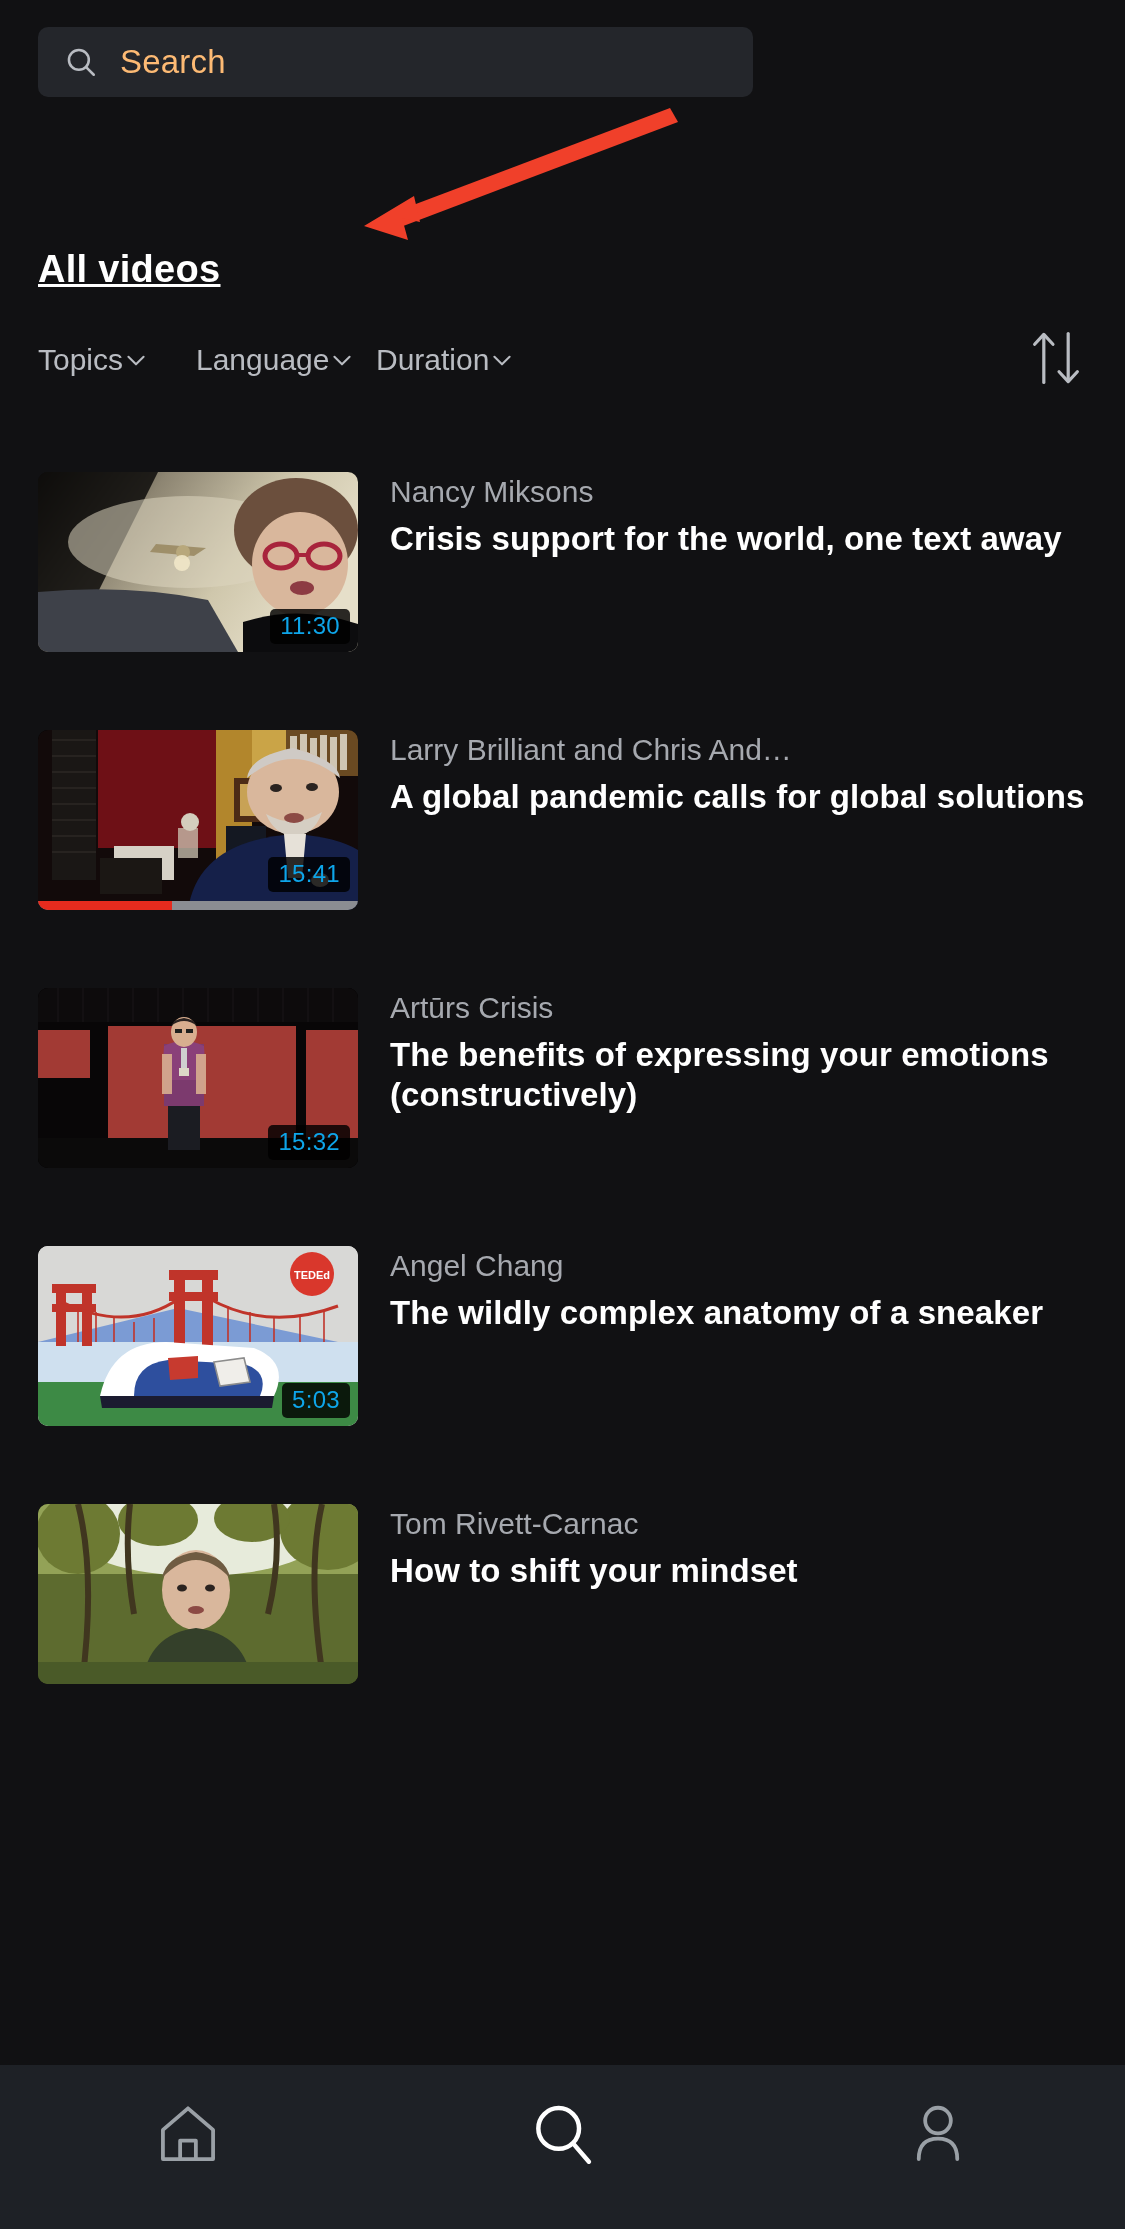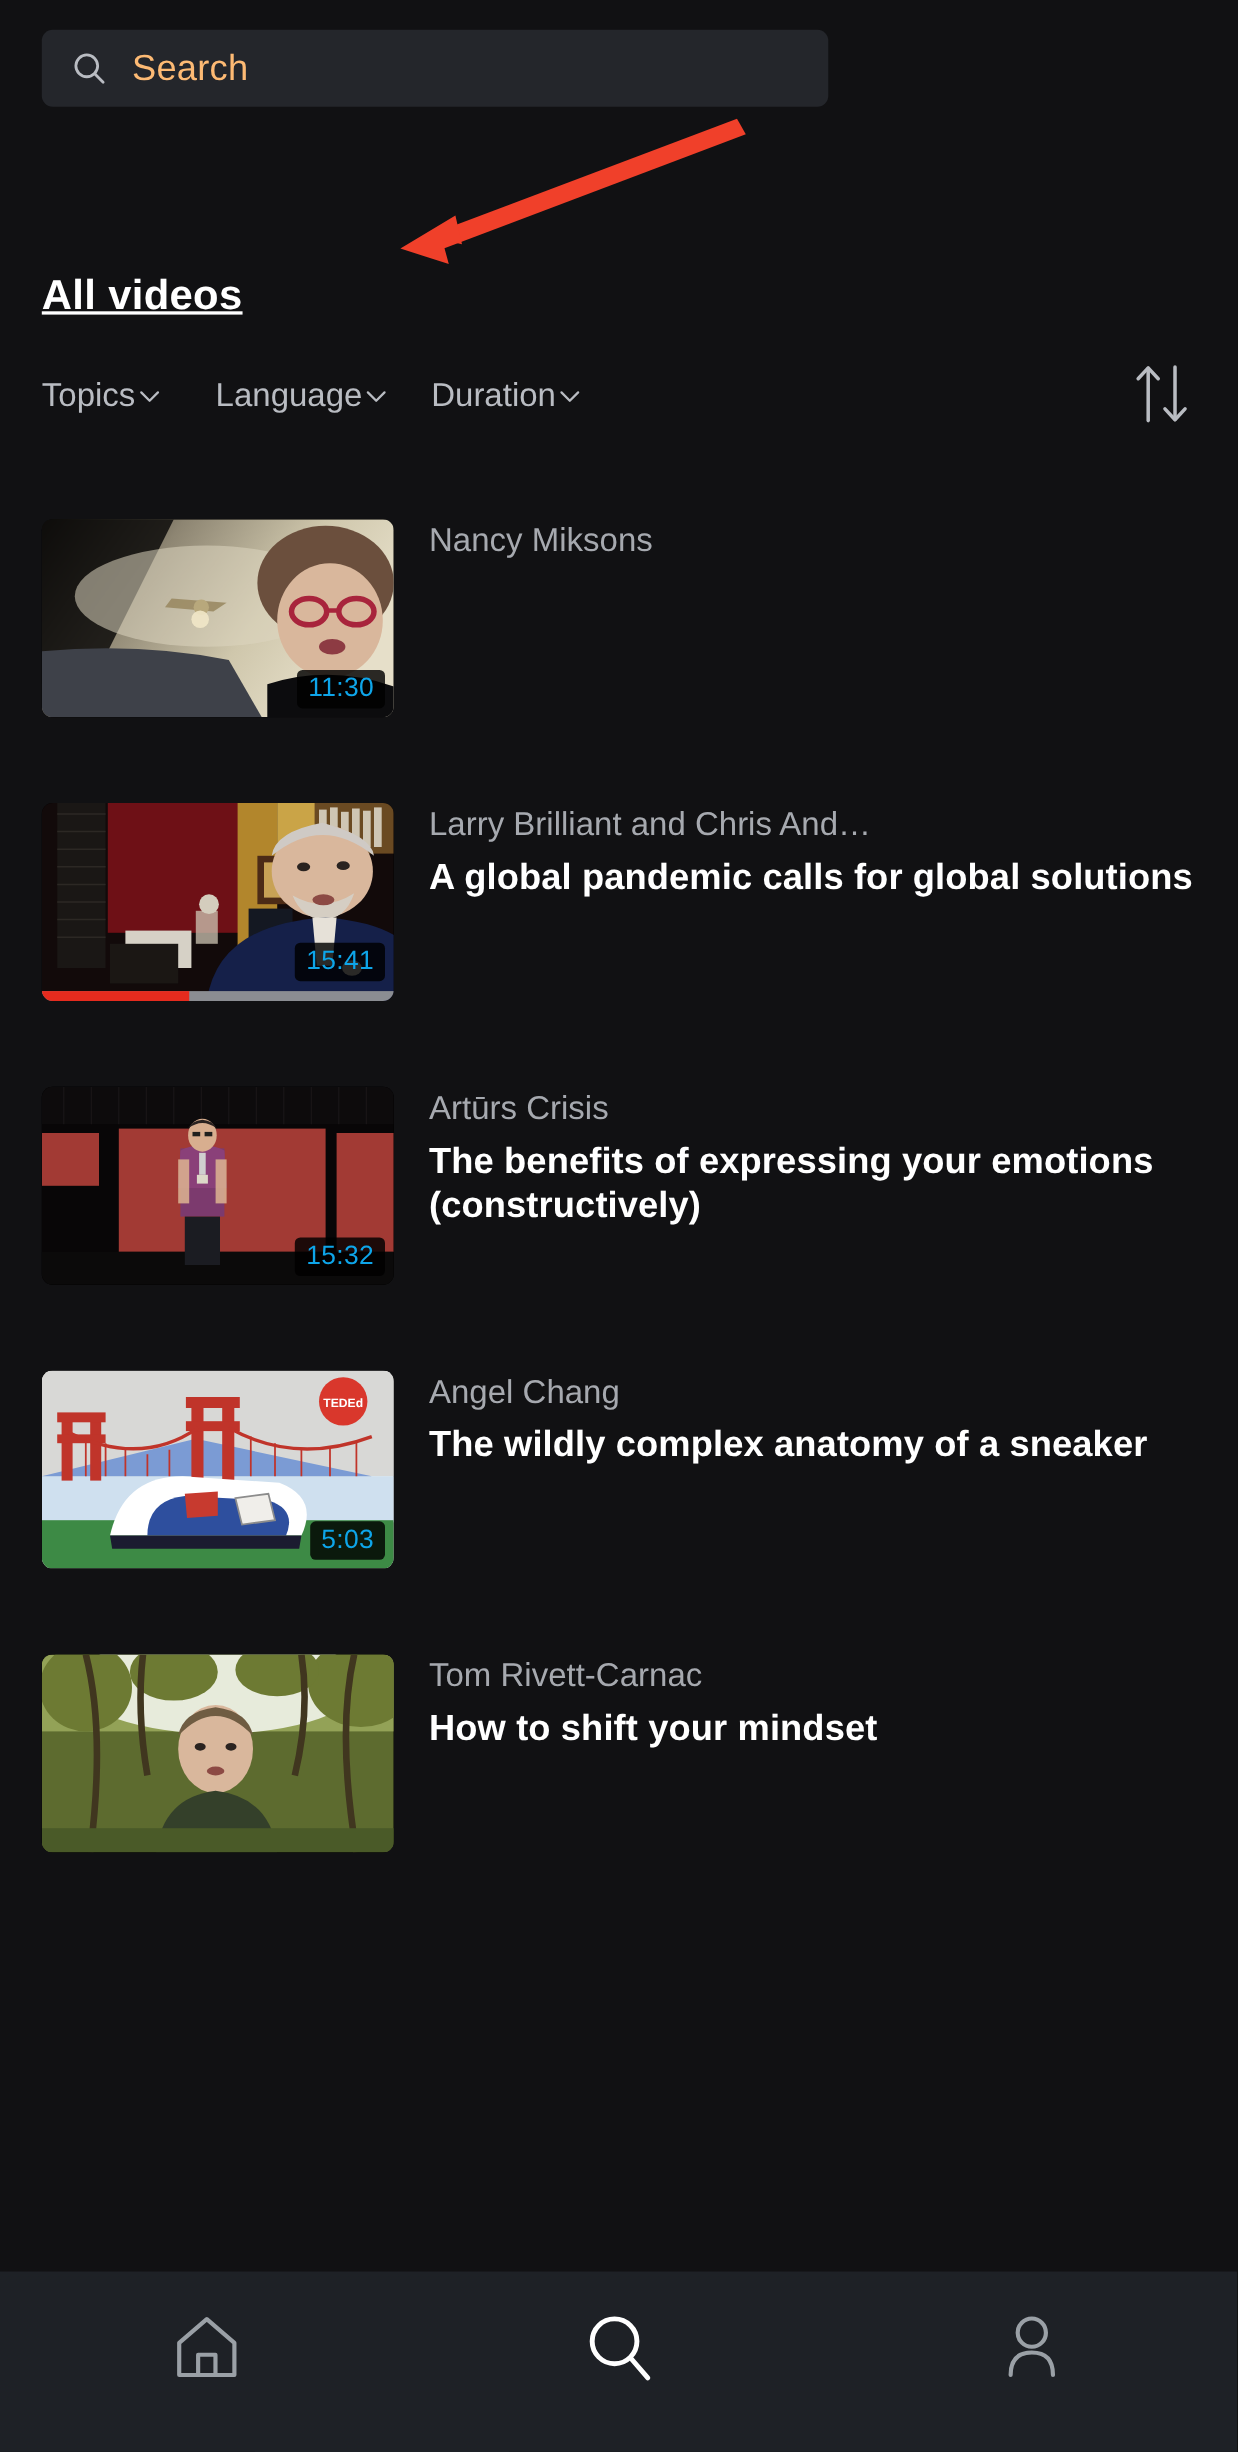--- a/index.html
+++ b/index.html
@@ -55,21 +55,21 @@
     position: absolute;
     top: 0;
     height: 60px;
     display: flex; align-items: center;
     gap: 0;
     color: #b9bcc2;
     font-size: 30px;
   }
   .chip-0 { left: 38px; }
   .chip-1 { left: 196px; }
-  .chip-2 { left: 392px; text-align: center; }
+  .chip-2 { left: 376px; text-align: center; }
   .chev { display:block; width: 26px; height: 26px; }
   .sort-btn {
     position: absolute;
     right: 38px; top: -4px;
     width: 62px; height: 64px;
   }
 
   
   .video-list {
     position: absolute;
@@ -240,20 +240,21 @@
           <ellipse cx="243" cy="84" rx="16" ry="12" fill="none" stroke="#a8243c" stroke-width="5"></ellipse>
           <ellipse cx="286" cy="84" rx="16" ry="12" fill="none" stroke="#a8243c" stroke-width="5"></ellipse>
           <line x1="259" y1="83" x2="270" y2="83" stroke="#a8243c" stroke-width="4"></line>
           <ellipse cx="264" cy="116" rx="12" ry="7" fill="#8d3b43"></ellipse>
           <path d="M205 150 Q262 132 320 152 L320 180 L205 180 Z" fill="#0c0c0e"></path>
         </svg>
         <div class="duration">11:30</div>
       </div>
       <div class="meta">
         <div class="speaker">Nancy Miksons</div>
+        <div class="vtitle">Crisis support for the world, one text away</div>
       </div>
     </div>
 
     <div class="video-item">
       <div class="thumb">
         <svg viewBox="0 0 320 180" preserveAspectRatio="none">
           <rect width="320" height="180" fill="#120a0a"></rect>
           <rect x="60" y="0" width="120" height="118" fill="#6e1016"></rect>
           <rect x="14" y="0" width="44" height="150" fill="#1a1715"></rect>
           <g stroke="#2c2824" stroke-width="1.4">

